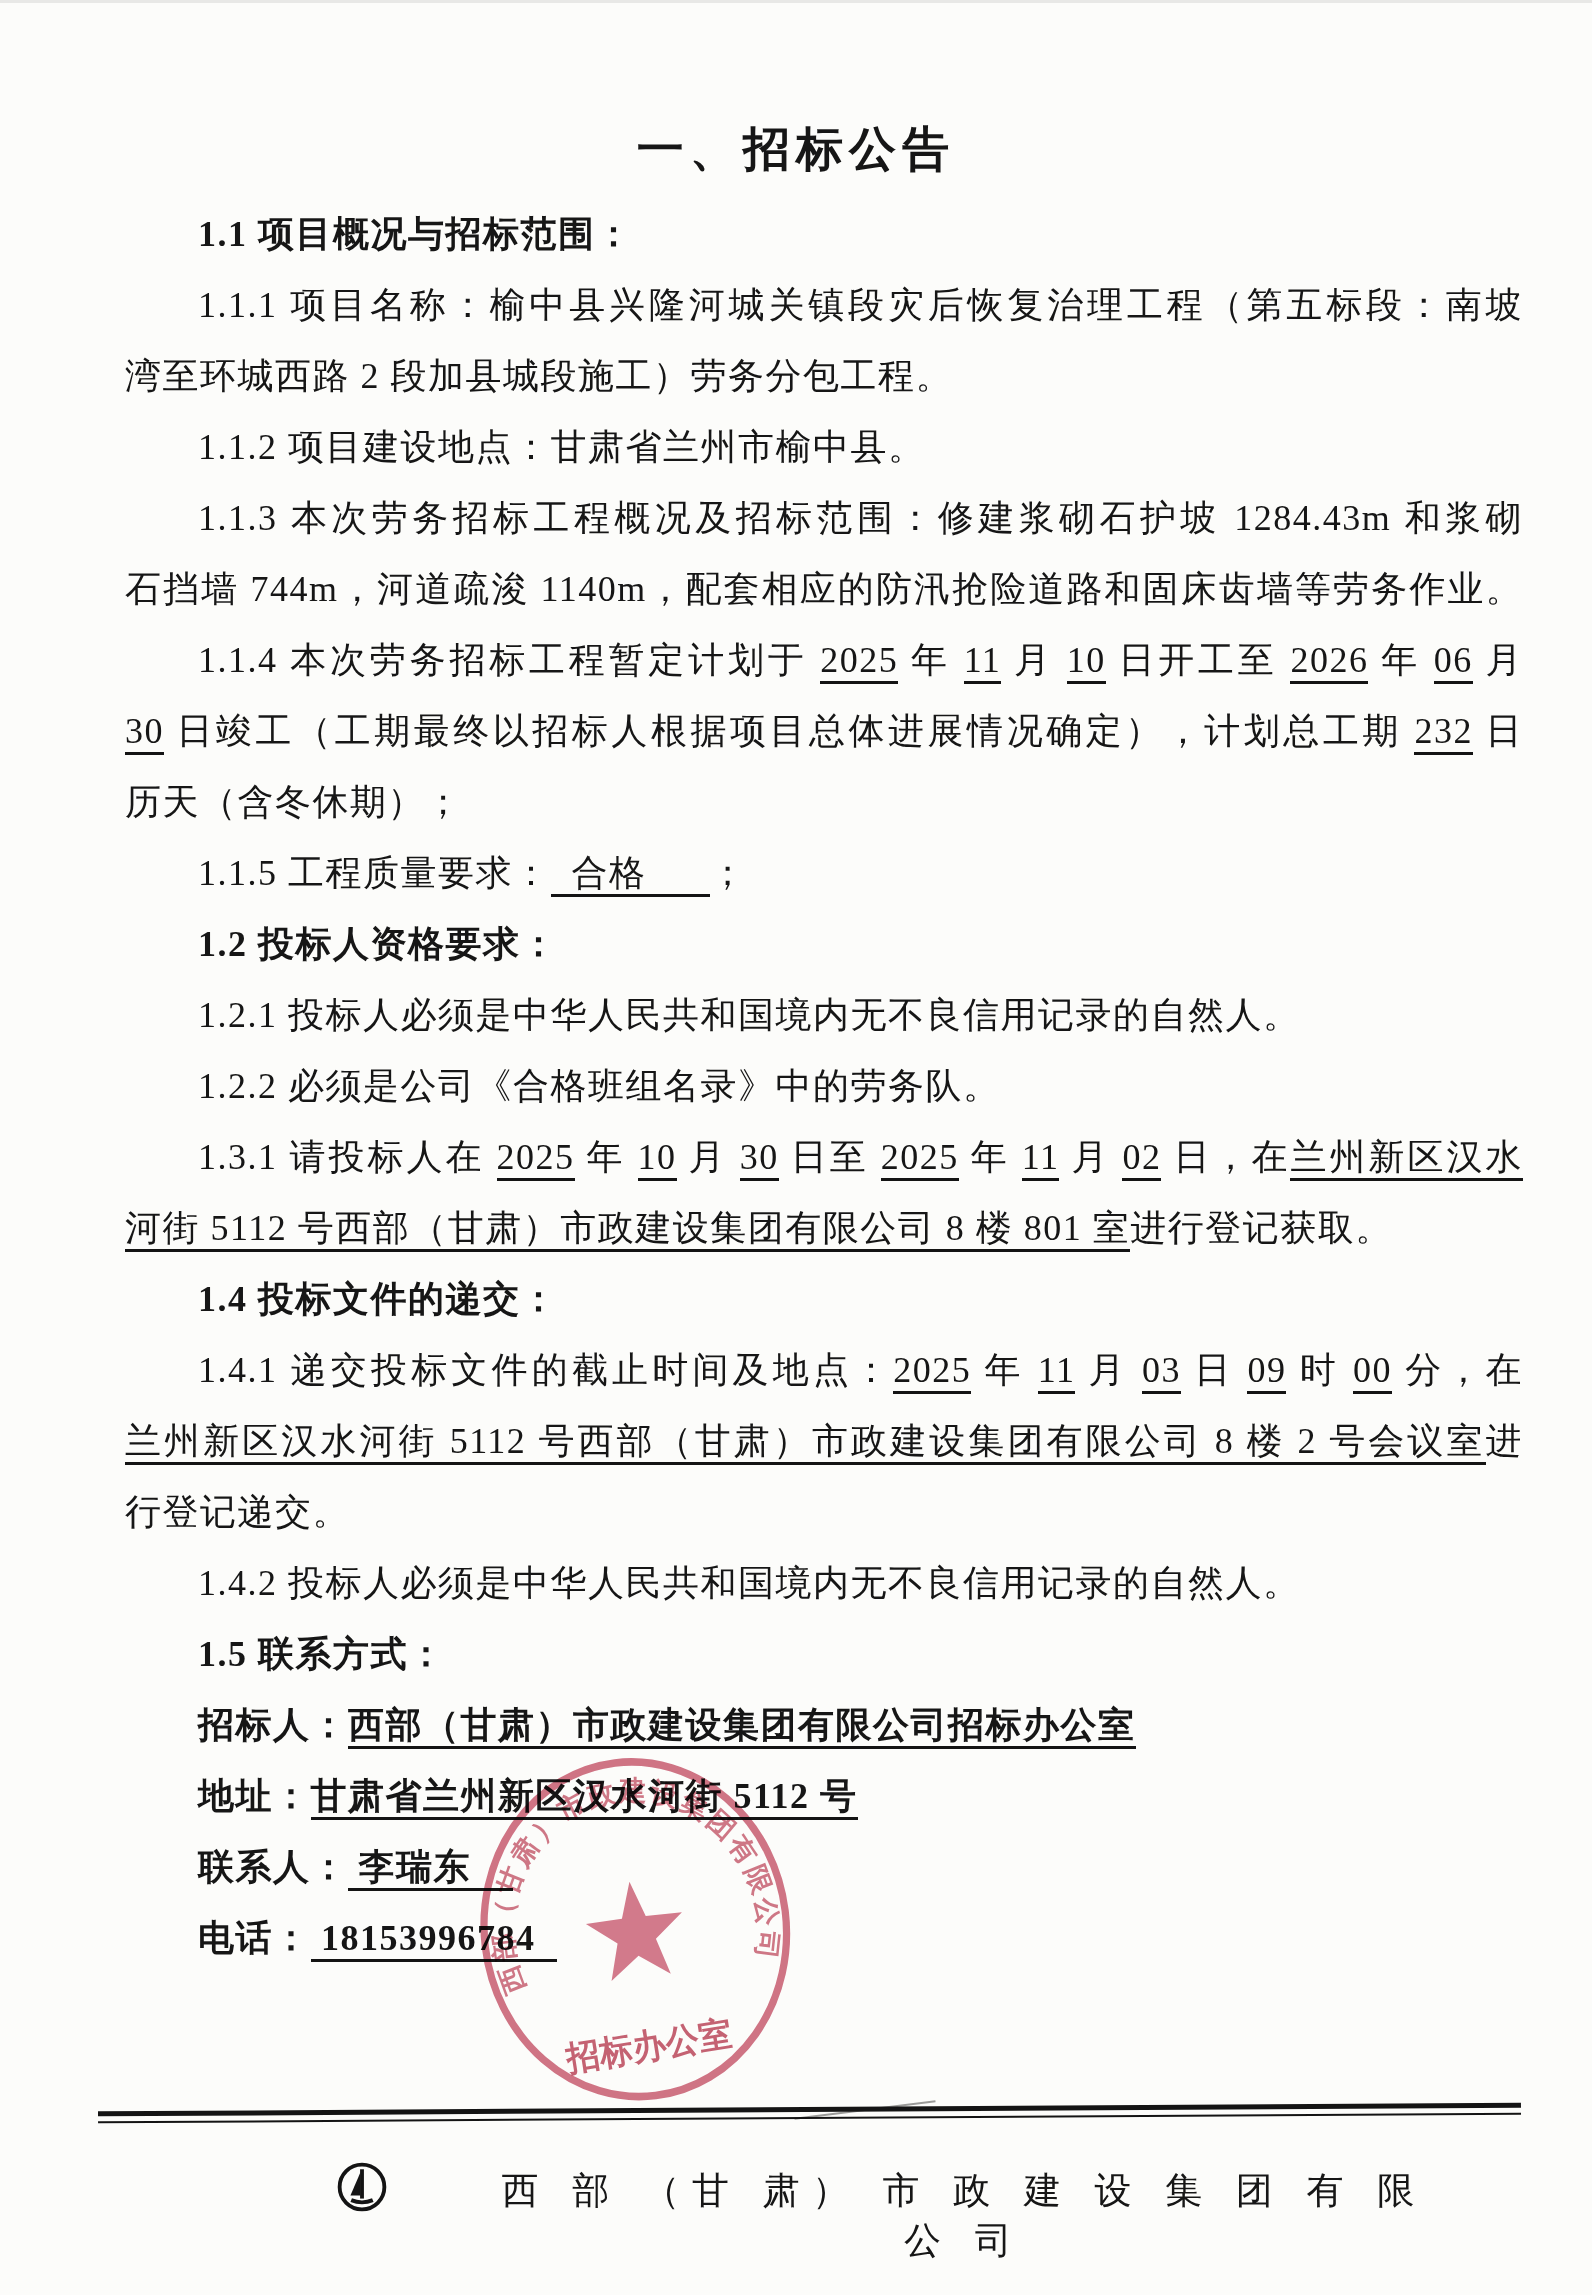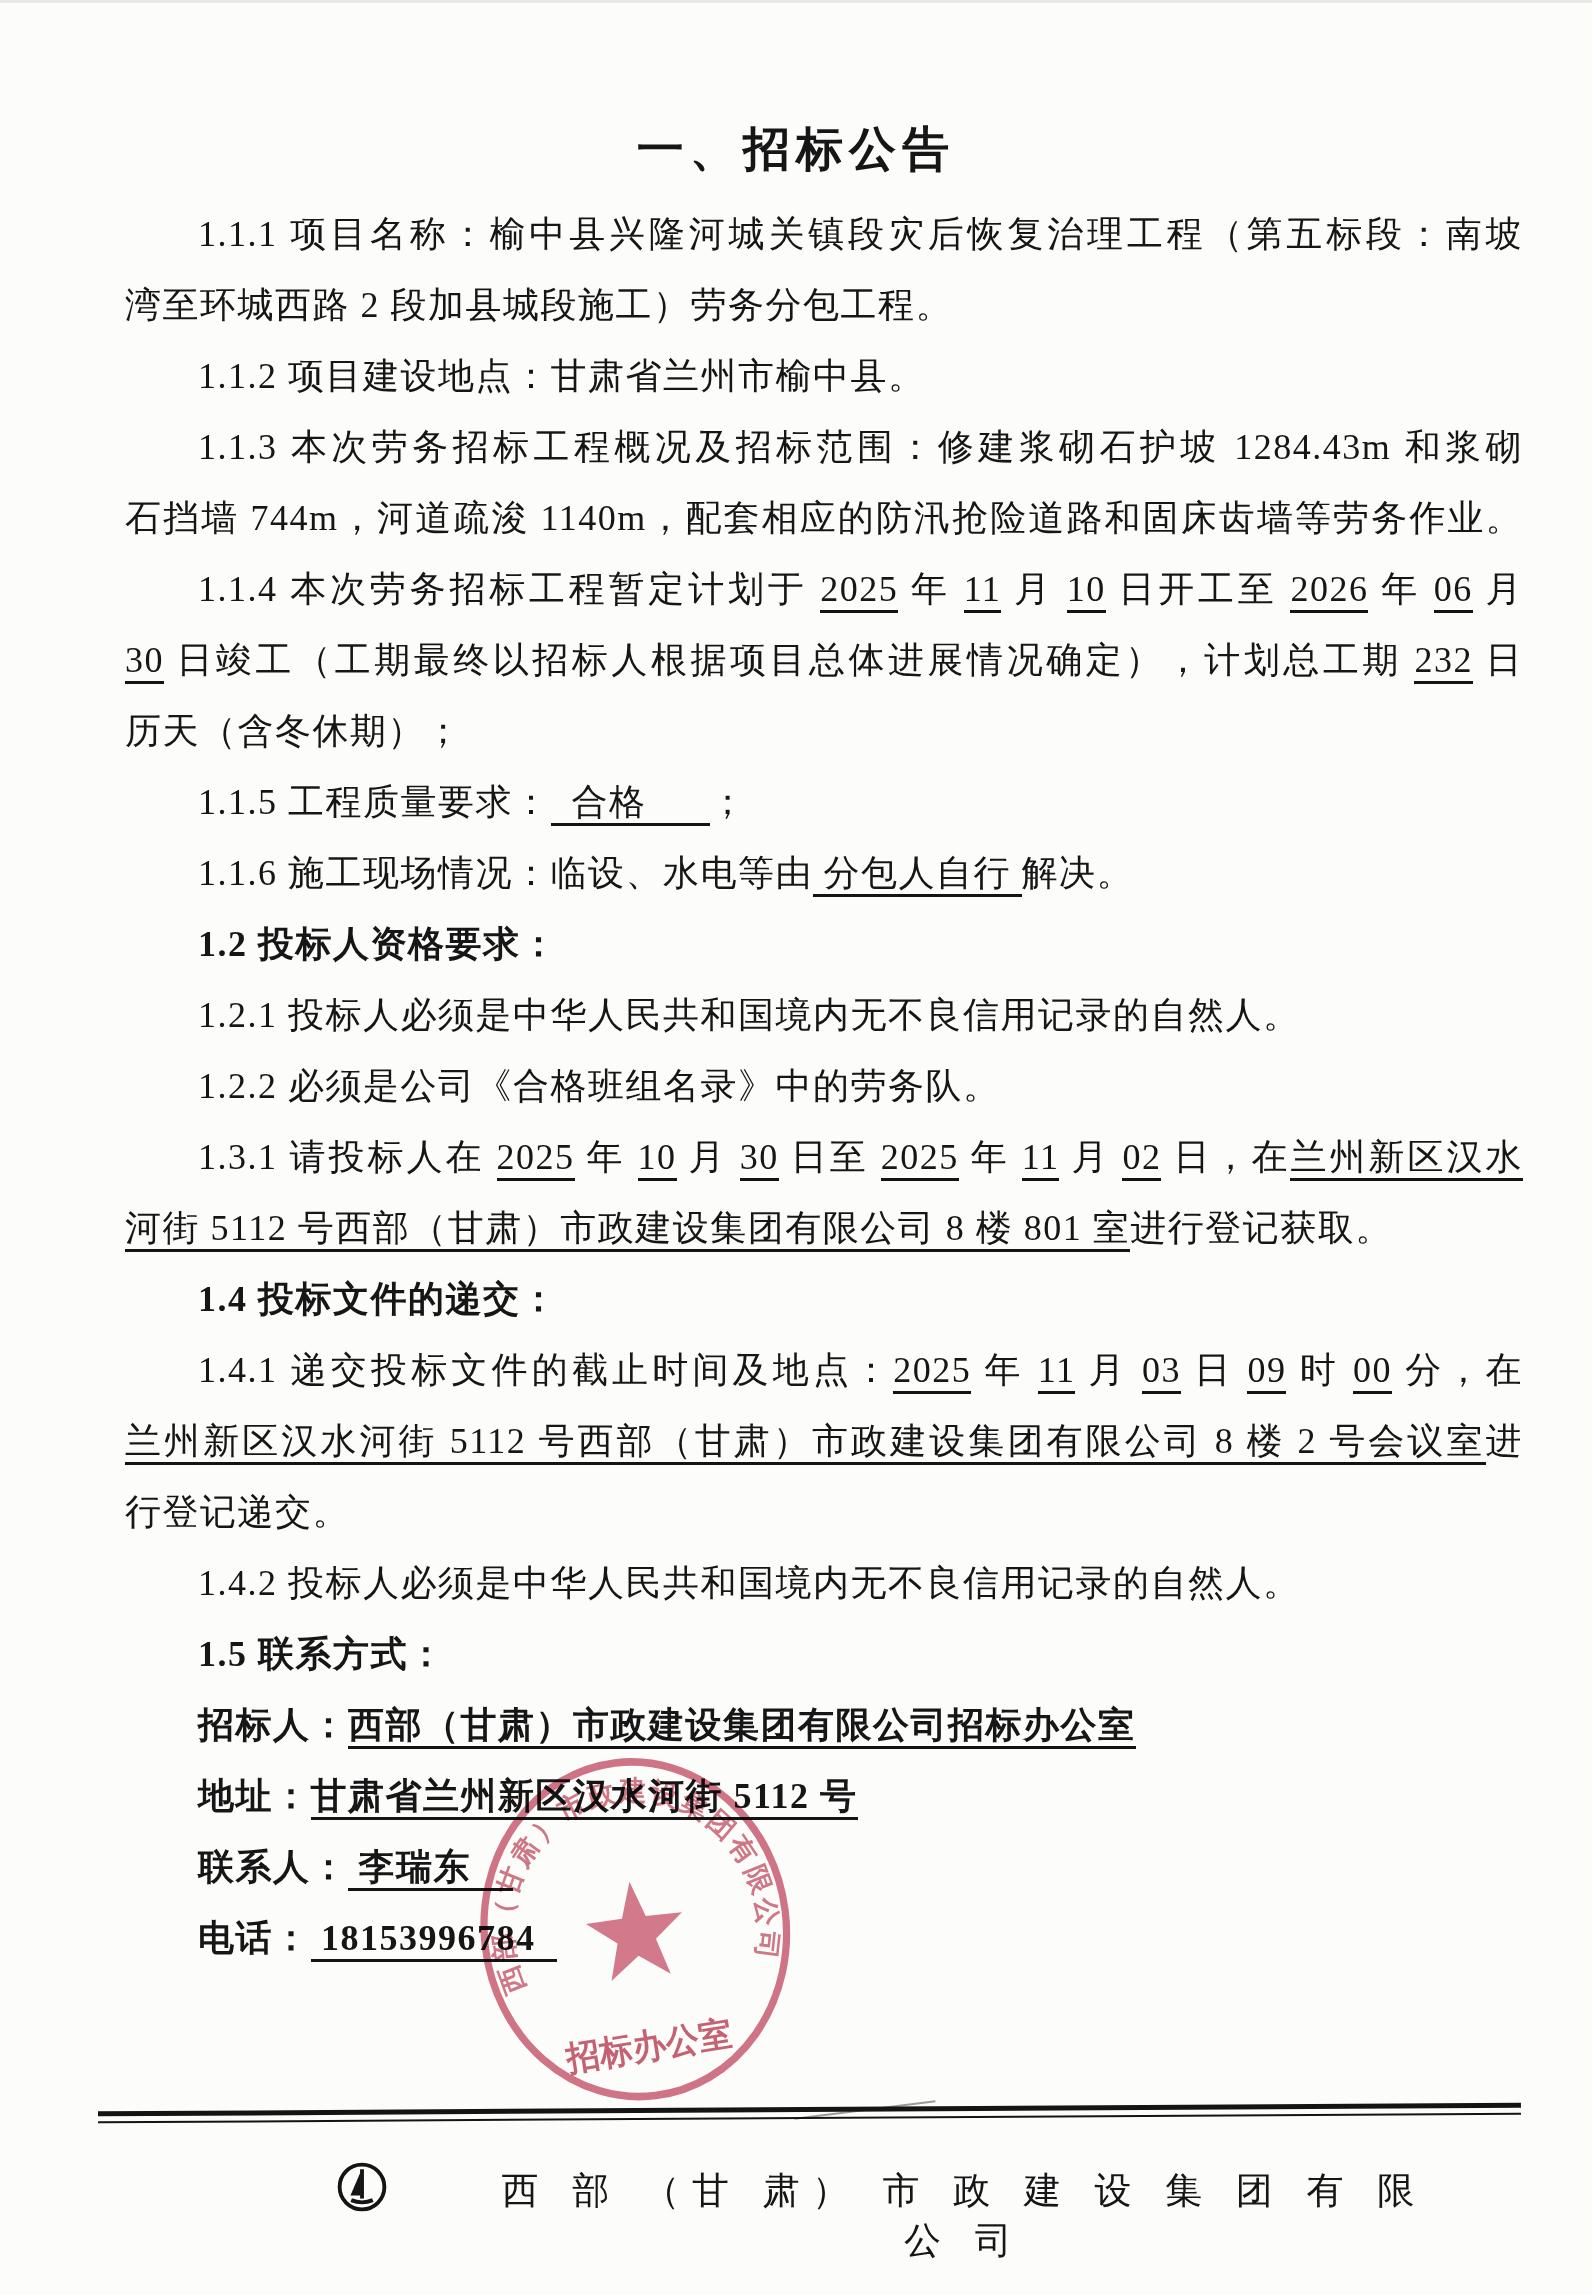--- a/index.html
+++ b/index.html
@@ -46,30 +46,30 @@
   }
 </style>
 </head>
 <body>
 
 <div id="page">
 
   <div id="doc-title">一、招标公告</div>
 
   <div id="doc-body">
+      <div class="line ind b"><span>1.1 项目概况与招标范围：</span></div>
       <div class="line ind j"><span>1.1.1 项目名称：榆中县兴隆河城关镇段灾后恢复治理工程（第五标段：南坡</span></div>
       <div class="line"><span>湾至环城西路 2 段加县城段施工）劳务分包工程。</span></div>
       <div class="line ind"><span>1.1.2 项目建设地点：甘肃省兰州市榆中县。</span></div>
       <div class="line ind j"><span>1.1.3 本次劳务招标工程概况及招标范围：修建浆砌石护坡 1284.43m 和浆砌</span></div>
       <div class="line j"><span>石挡墙 744m，河道疏浚 1140m，配套相应的防汛抢险道路和固床齿墙等劳务作业。</span></div>
       <div class="line ind j"><span>1.1.4 本次劳务招标工程暂定计划于 </span><span class="u">2025</span><span> 年 </span><span class="u">11</span><span> 月 </span><span class="u">10</span><span> 日开工至 </span><span class="u">2026</span><span> 年 </span><span class="u">06</span><span> 月</span></div>
       <div class="line j"><span class="u">30</span><span> 日竣工（工期最终以招标人根据项目总体进展情况确定），计划总工期 </span><span class="u">232</span><span> 日</span></div>
       <div class="line"><span>历天（含冬休期）；</span></div>
       <div class="line ind"><span>1.1.5 工程质量要求：</span><span class="u">  合格      </span><span>；</span></div>
-      <div class="line ind"><span>1.1.6 施工现场情况：临设、水电等由</span><span class="u"> 分包人自行 </span><span>解决。</span></div>
       <div class="line ind b"><span>1.2 投标人资格要求：</span></div>
       <div class="line ind"><span>1.2.1 投标人必须是中华人民共和国境内无不良信用记录的自然人。</span></div>
       <div class="line ind"><span>1.2.2 必须是公司《合格班组名录》中的劳务队。</span></div>
       <div class="line ind j"><span>1.3.1 请投标人在 </span><span class="u">2025</span><span> 年 </span><span class="u">10</span><span> 月 </span><span class="u">30</span><span> 日至 </span><span class="u">2025</span><span> 年 </span><span class="u">11</span><span> 月 </span><span class="u">02</span><span> 日，在</span><span class="u">兰州新区汉水</span></div>
       <div class="line"><span class="u">河街 5112 号西部（甘肃）市政建设集团有限公司 8 楼 801 室</span><span>进行登记获取。</span></div>
       <div class="line ind b"><span>1.4 投标文件的递交：</span></div>
       <div class="line ind j"><span>1.4.1 递交投标文件的截止时间及地点：</span><span class="u">2025</span><span> 年 </span><span class="u">11</span><span> 月 </span><span class="u">03</span><span> 日 </span><span class="u">09</span><span> 时 </span><span class="u">00</span><span> 分，在</span></div>
       <div class="line j"><span class="u">兰州新区汉水河街 5112 号西部（甘肃）市政建设集团有限公司 8 楼 2 号会议室</span><span>进</span></div>
       <div class="line"><span>行登记递交。</span></div>
       <div class="line ind"><span>1.4.2 投标人必须是中华人民共和国境内无不良信用记录的自然人。</span></div>

